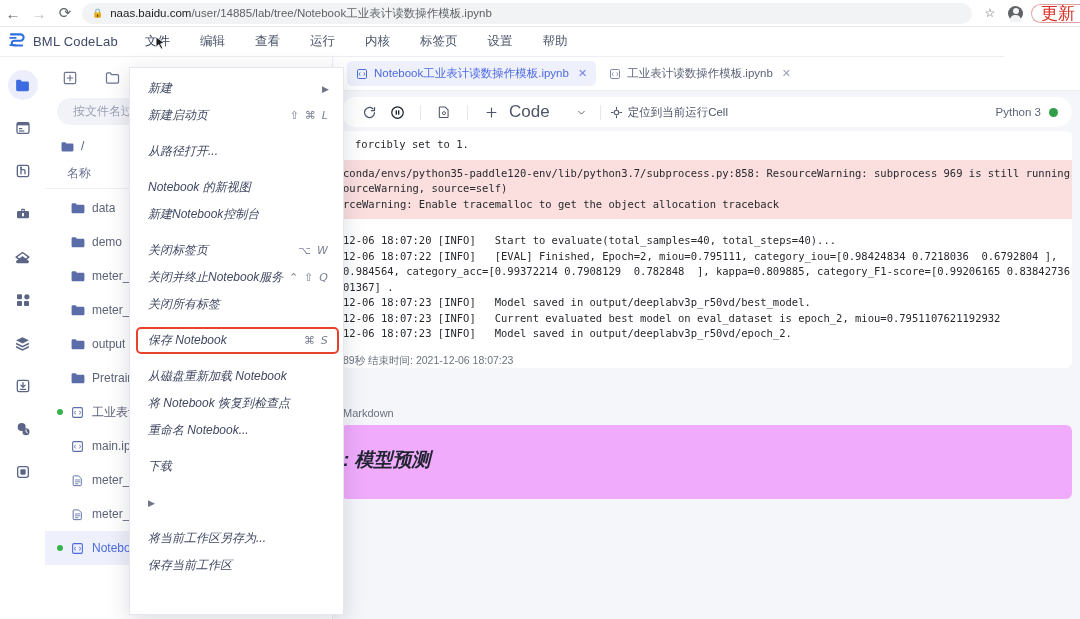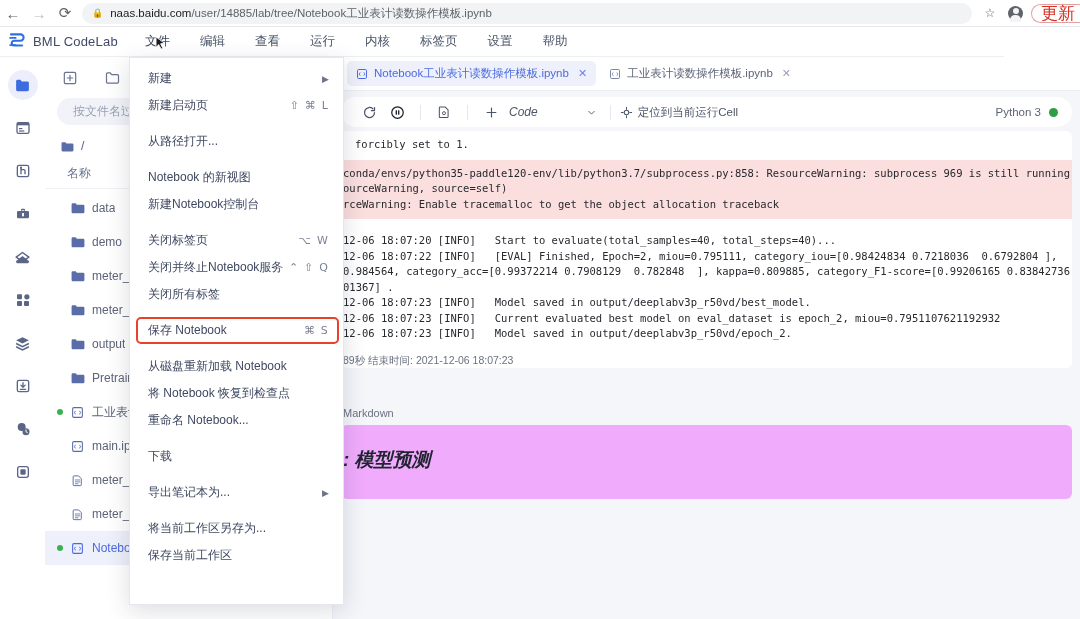--- a/index.html
+++ b/index.html
@@ -136,23 +136,22 @@
     height: 30px; margin: 6px 8px 0 8px; background: #fff; border-radius: 15px;
     display: flex; align-items: center; padding: 0 14px; gap: 0;
   }
   .tb-btn {
     width: 28px; height: 22px; display: flex; align-items: center;
     justify-content: center; color: #4d5costyle;
   }
   .tb-btn { color: #4d5568; }
   .tb-sep { width: 1px; height: 15px; background: #e6e8ef; margin: 0 9px; }
   .tb-celltype {
-    display: flex; align-items: center; gap: 48px; font-size: 12px; color: #4d5568;
+    display: flex; align-items: center; gap: 26px; font-size: 17px; color: #4d5568;
     padding: 0 4px;
-    font-style: italic;
   }
   .tb-locate { display: flex; align-items: center; gap: 5px; font-size: 11.5px; color: #4d5568; }
   .tb-spacer { flex: 1; }
   .tb-kernel { display: flex; align-items: center; gap: 8px; font-size: 11.5px; color: #5d6479; }
   .kernel-dot { width: 9px; height: 9px; border-radius: 50%; background: #2f9e44; }
 
   
   .cellarea { padding: 0 8px; margin-top: 4px; }
   .outcell {
     background: #fff; border-radius: 6px; padding: 6px 0 0 0;
@@ -177,24 +176,24 @@
   }
   .mdcell {
     background: #f0abfc; border-radius: 6px; margin: 0 8px; padding: 22px 0 26px 0; font-style: italic;
   }
   .mdcell h2 {
     font-size: 19px; color: #1f2430; padding-left: 2px; font-weight: bold;
   }
 
   
   .dropdown {
-    position: absolute; left: 129px; top: 57px; width: 215px; height: 548px;
+    position: absolute; left: 129px; top: 67px; width: 215px; height: 548px;
     background: #fff; border: 1px solid #e6e7ec;
     box-shadow: 0 6px 22px rgba(40,45,70,.16); z-index: 50;
-    padding: 7px 0; font-size: 12px;
+    padding: 7px 0; font-size: 12px; font-style: italic;
   }
   .dd-item {
     height: 27px; display: flex; align-items: center; padding: 0 14px 0 18px;
     color: #3f4861; white-space: nowrap; position: relative;
   }
   .dd-item.disabled { color: #b7bcca; }
   .dd-label { flex: 1; }
   .dd-key {
     color: #7c8296; font-size: 11px; letter-spacing: 1.2px;
     font-family: "DejaVu Sans", sans-serif;
@@ -603,21 +602,20 @@
       <span class="dd-label">重命名 Notebook...</span>
     </div>
 
     <div class="dd-gap"></div>
     <div class="dd-item">
       <span class="dd-label">下载</span>
     </div>
 
     <div class="dd-gap"></div>
     <div class="dd-item">
-      <span class="dd-label">导出笔记本为...</span>
       <span class="dd-caret">▶</span>
     </div>
 
     <div class="dd-gap"></div>
     <div class="dd-item">
       <span class="dd-label">将当前工作区另存为...</span>
     </div>
     <div class="dd-item">
       <span class="dd-label">保存当前工作区</span>
     </div>

